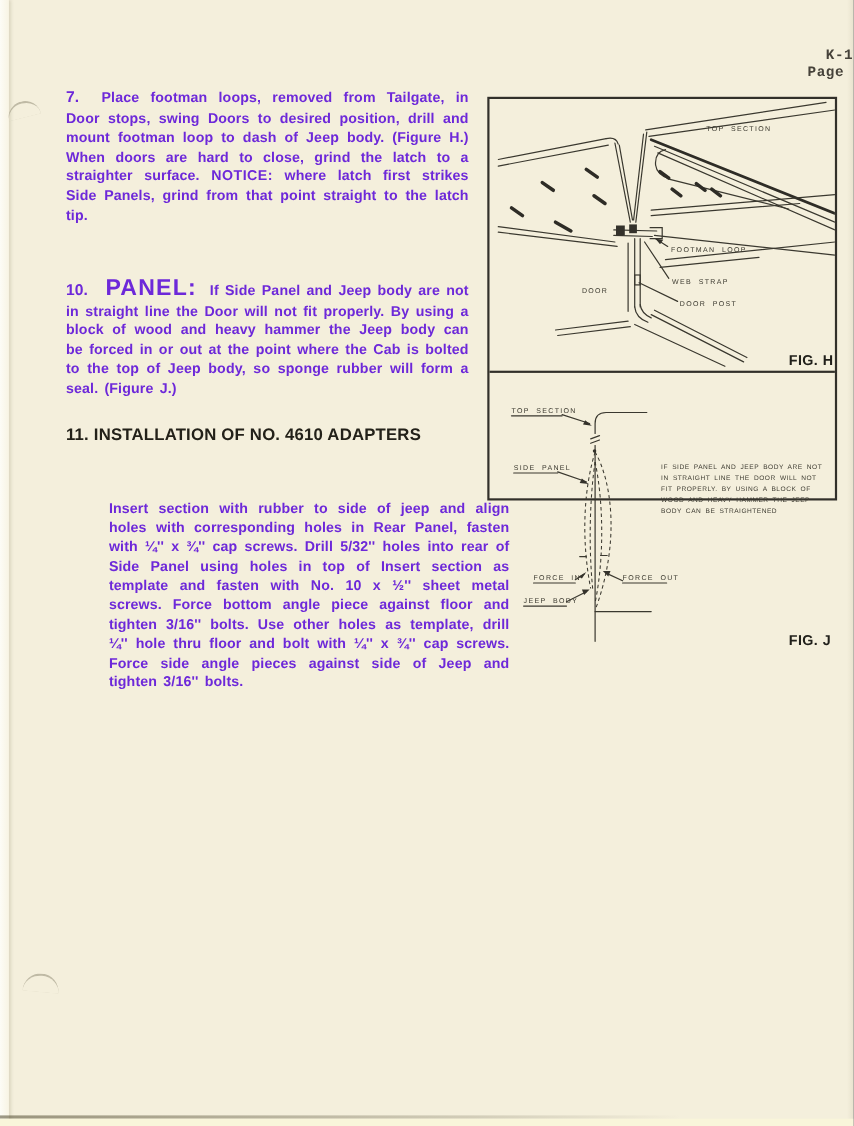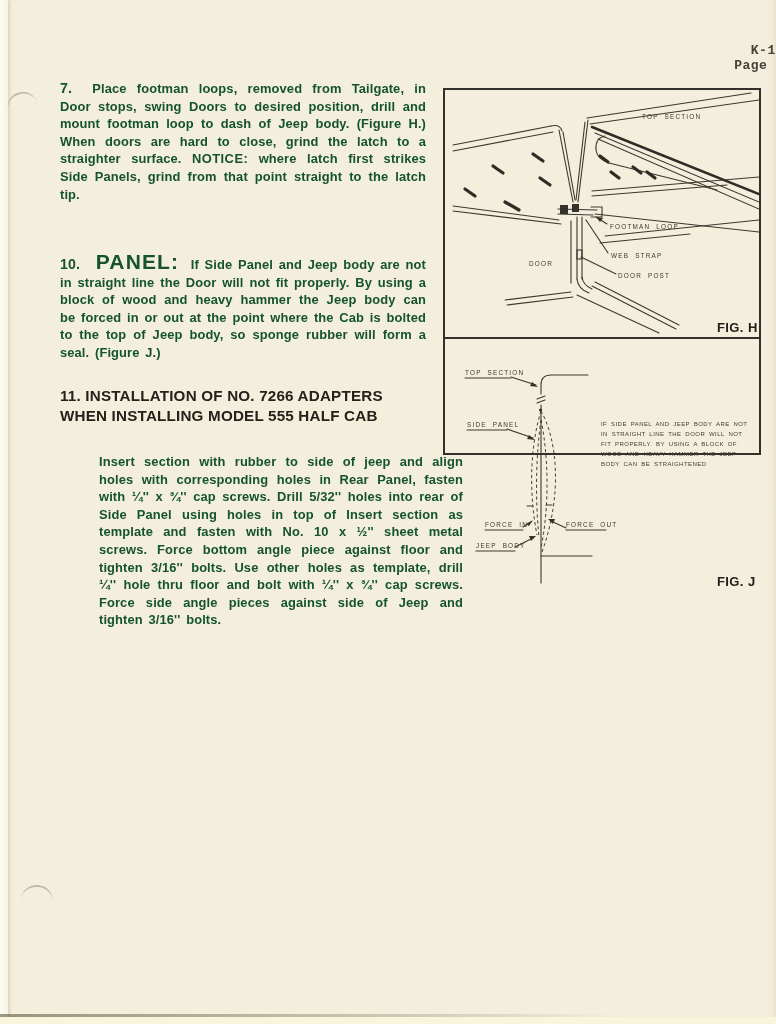--- a/index.html
+++ b/index.html
@@ -23,21 +23,21 @@
   .punch-b { left:21px; top:885px; width:33px; height:15px; transform:rotate(5deg); }
 
   
   .doc-header { position:absolute; top:43px; right:-8px; text-align:right;
     font-family:"Liberation Mono", monospace; font-size:13px; font-weight:bold;
     line-height:15px; letter-spacing:.5px; color:#46423a; white-space:nowrap; }
 
   
   .para { position:absolute; left:60px; width:366px; margin:0;
     font-size:12.9px; font-weight:bold; line-height:17.6px;
-    letter-spacing:.12px; word-spacing:2px; text-align:justify; color:#14532d; }
+    letter-spacing:.12px; word-spacing:2px; text-align:justify; color:#6d28d9; }
   .num { font-size:14.2px; margin-right:10px; }
   .notice { letter-spacing:.45px; }
   .bignote { font-size:21px; letter-spacing:1.1px; margin-right:6px; }
   .h11 { position:absolute; left:60px; top:386px; width:372px; margin:0;
     font-size:15.2px; font-weight:bold; line-height:19.5px;
     letter-spacing:.2px; color:#232119; }
   .p11 { top:453px; left:63px; width:364px;margin-left:36px; }
 
   
   .figbox { position:absolute; left:443px; top:88px; width:318px; height:367px;
@@ -84,22 +84,21 @@
 
 
 
   <p class="para" style="top:253px">
     <span class="num">10.</span>
     <span class="bignote">PANEL:</span>
     <span>If Side Panel and Jeep body are not in straight line the Door will not fit properly. By using a block of wood and heavy hammer the Jeep body can be forced in or out at the point where the Cab is bolted to the top of Jeep body, so sponge rubber will form a seal. (Figure J.)</span>
   </p>
 
   <div class="h11">
-    <div>11. INSTALLATION OF NO. 7266 ADAPTERS</div>
-    <div>WHEN INSTALLING MODEL 555 HALF CAB</div>
+    <div>11. INSTALLATION OF NO. 4610 ADAPTERS</div>
   </div>
 
   <p class="para p11">Insert section with rubber to side of jeep and align holes with corresponding holes in Rear Panel, fasten with ¼'' x ¾'' cap screws. Drill 5/32'' holes into rear of Side Panel using holes in top of Insert section as template and fasten with No. 10 x ½'' sheet metal screws. Force bottom angle piece against floor and tighten 3/16'' bolts. Use other holes as template, drill ¼'' hole thru floor and bolt with ¼'' x ¾'' cap screws. Force side angle pieces against side of Jeep and tighten 3/16'' bolts.</p>
 
   <div class="figbox">
 
     <div class="fig-panel fig-h">
       <svg width="314" height="247" viewBox="0 0 314 247">
         <g>
 

